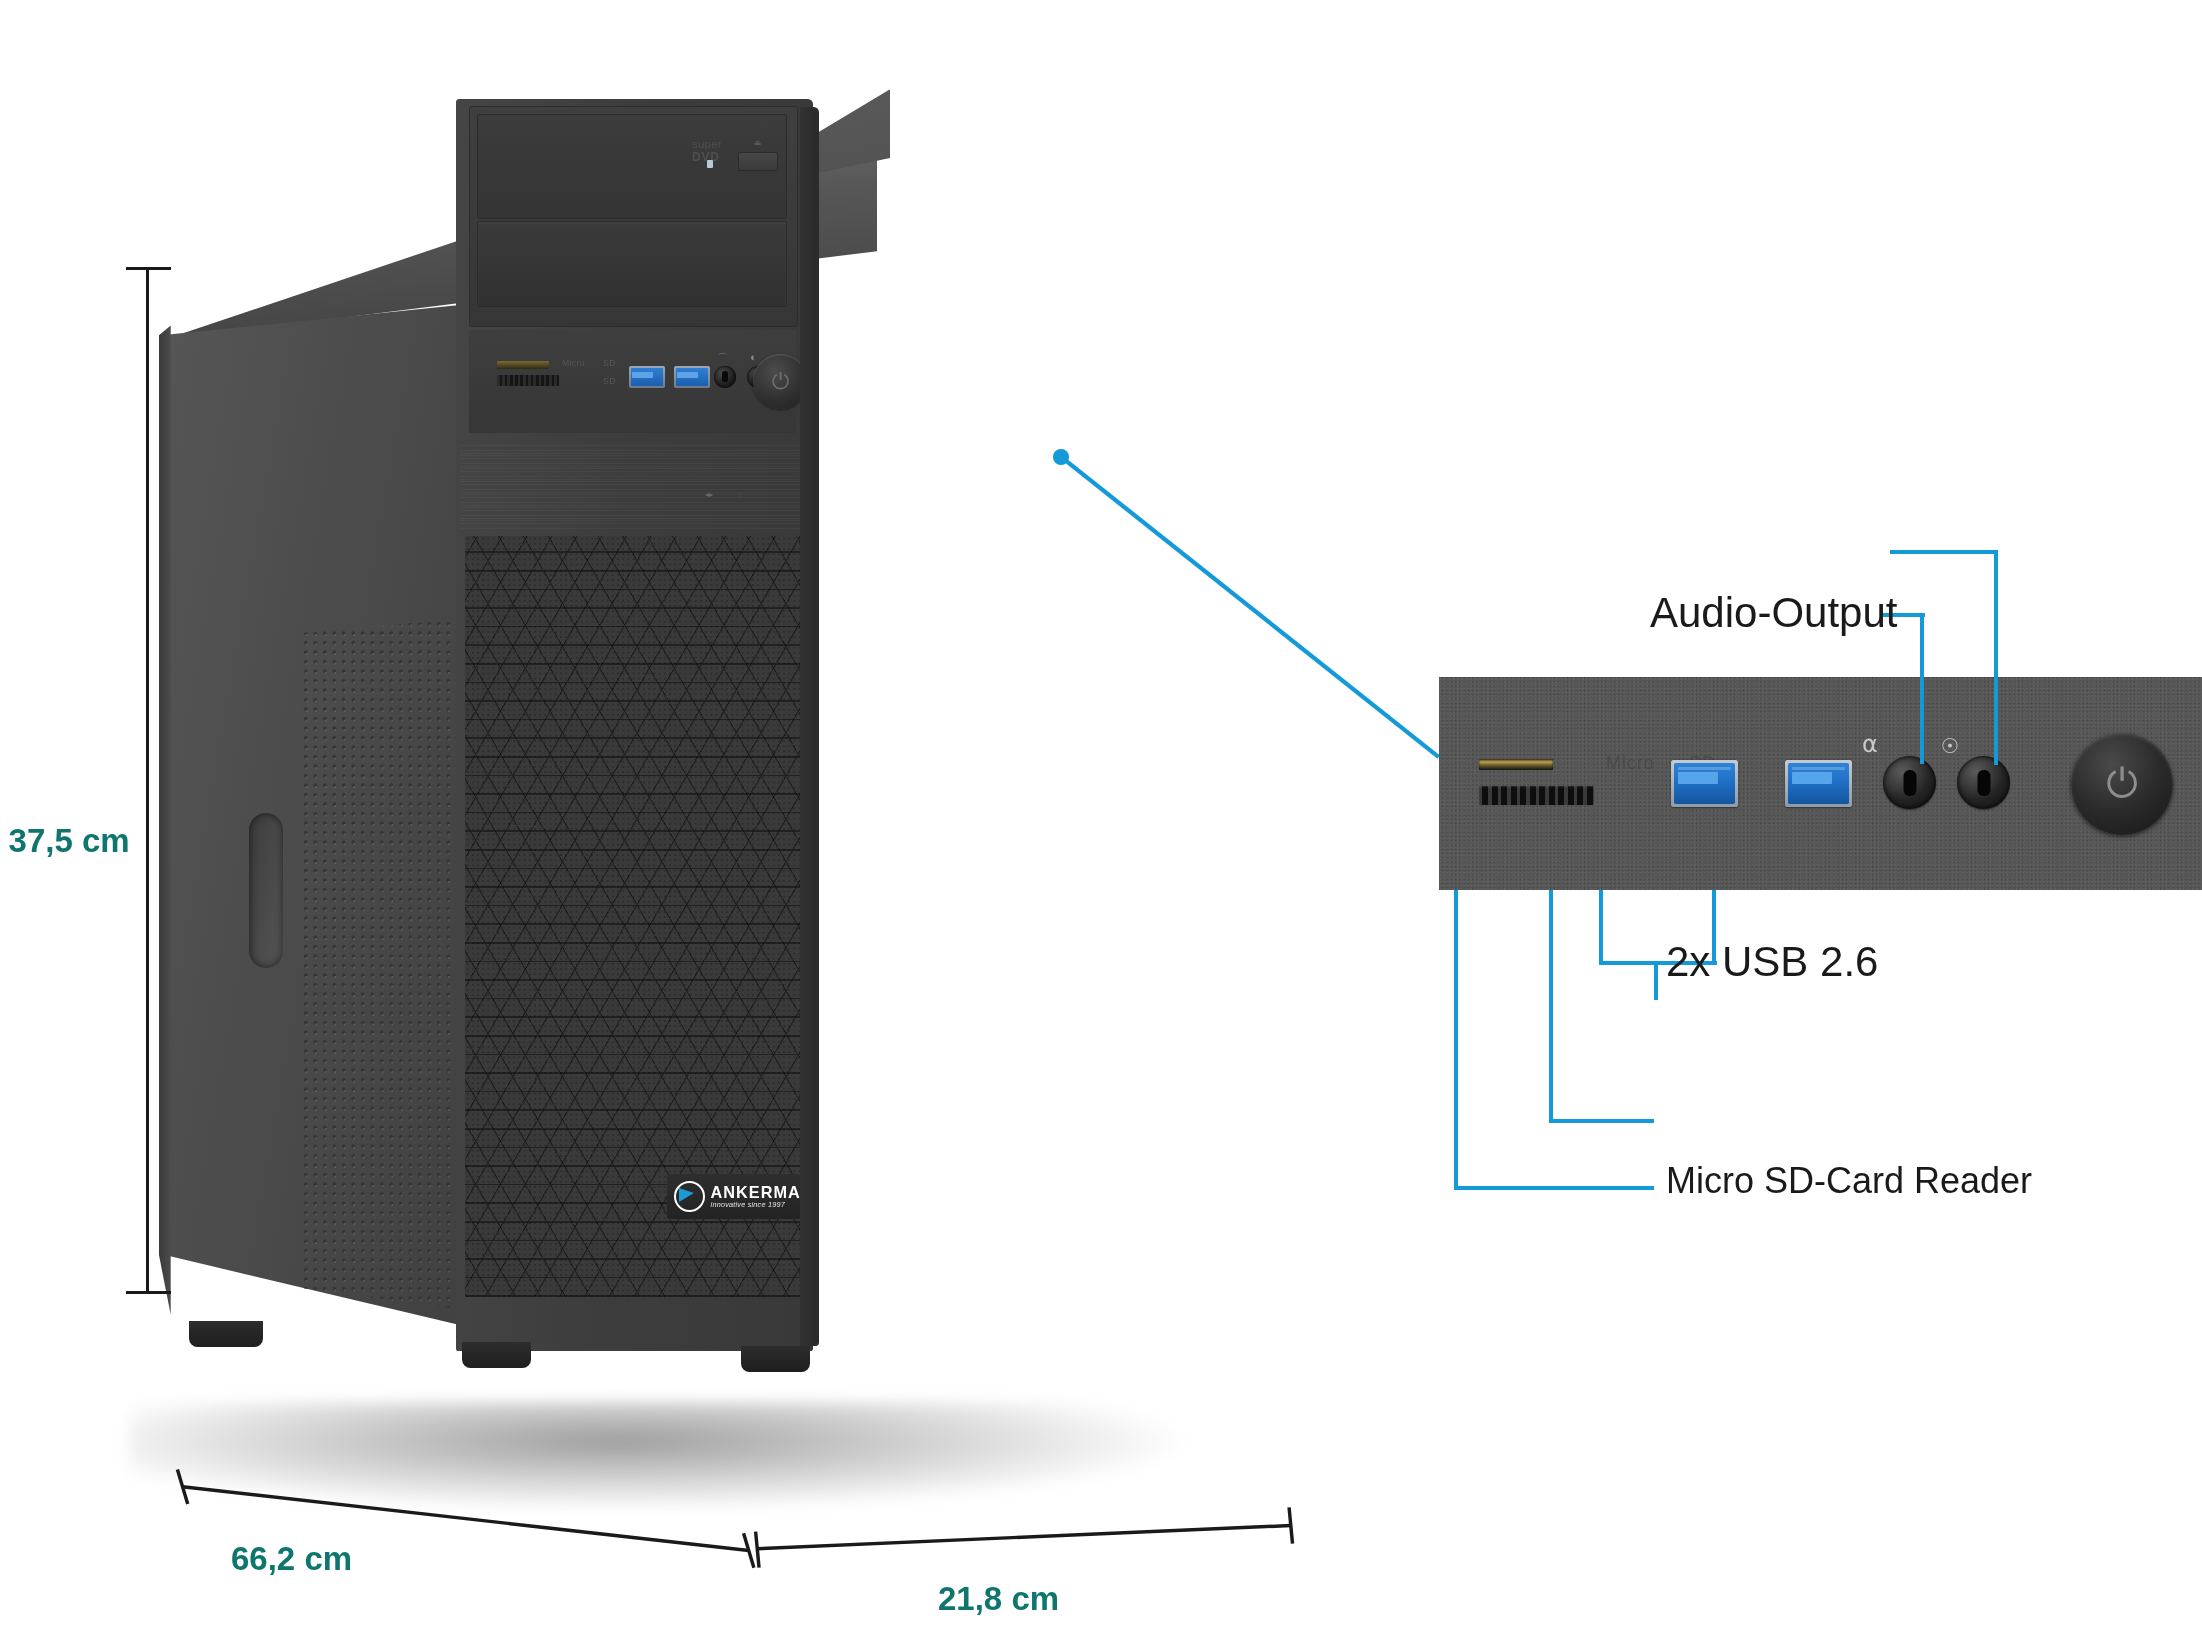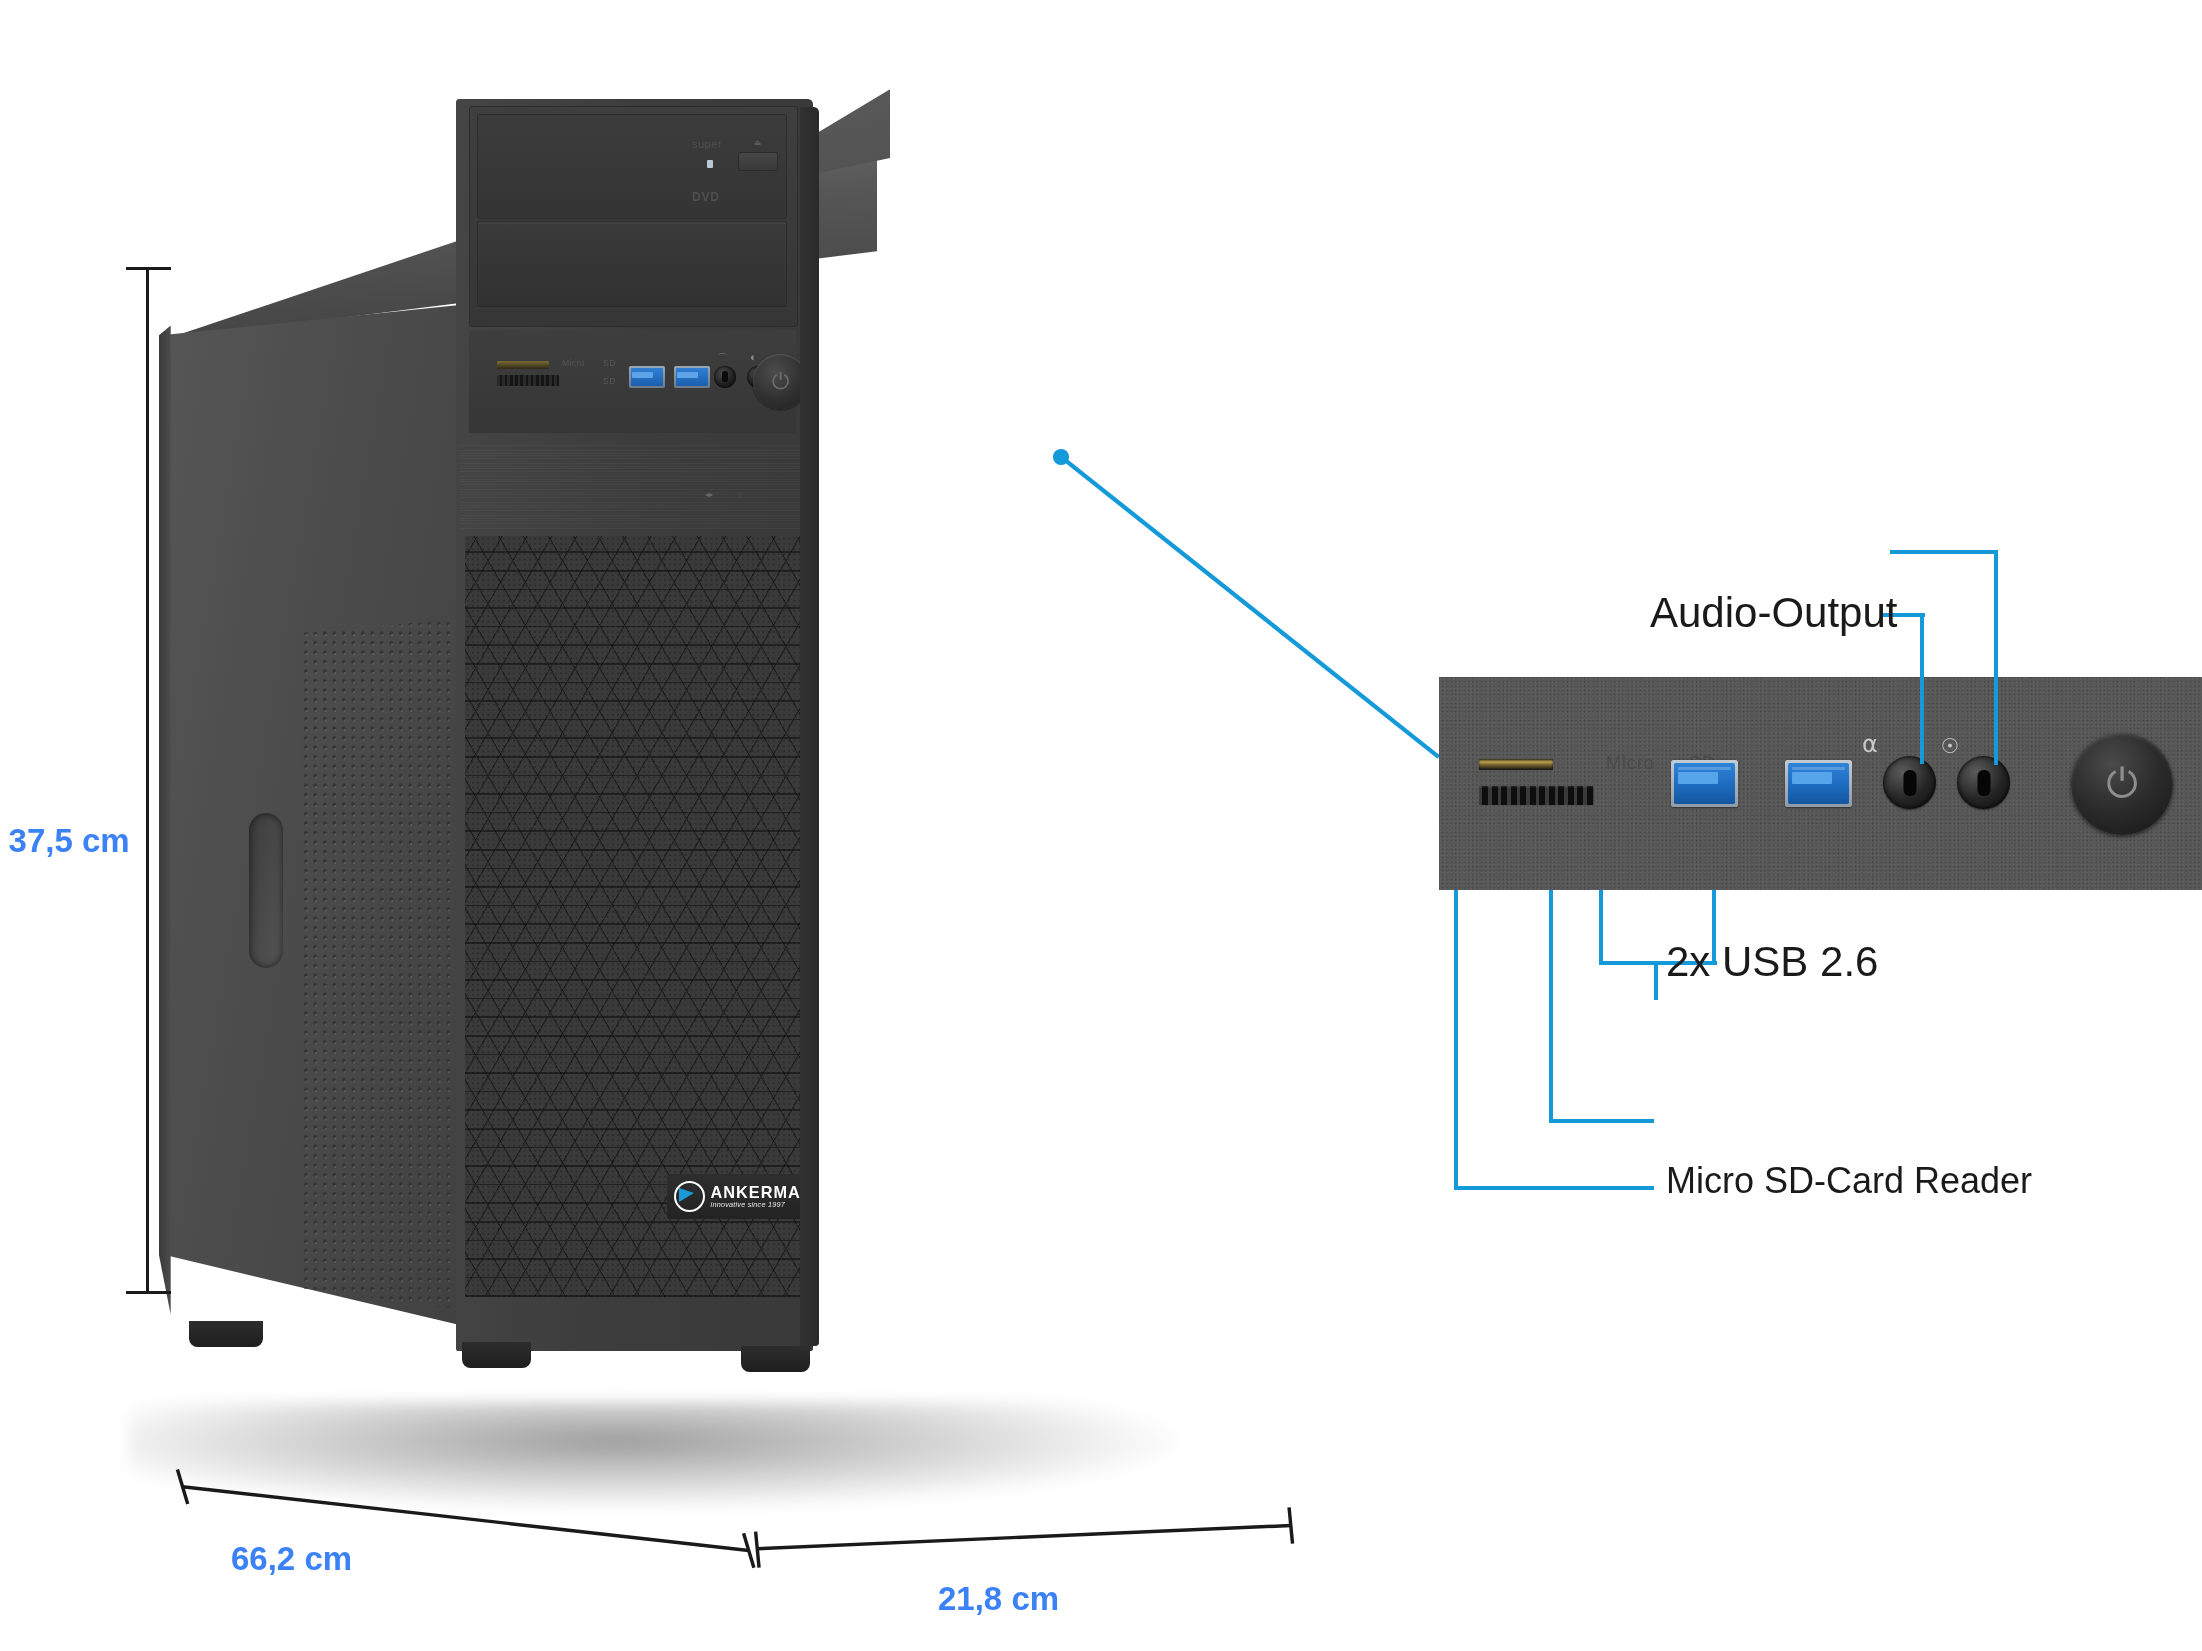--- a/index.html
+++ b/index.html
@@ -2,21 +2,21 @@
 <html style="font-size:13.8px"><head>
 <meta charset="utf-8">
 <style>
   html,body{margin:0;padding:0;background:#fff;}
   body{width:2203px;height:1652px;position:relative;overflow:hidden;
        font-family:"Liberation Sans",sans-serif;}
   .stage{position:absolute;inset:0;background:#ffffff;}
 
   
   .dimline{position:absolute;background:#1a1a1a;}
-  .dim-label{position:absolute;color:#3b82f6;font-weight:700;
+  .dim-label{position:absolute;color:#0f766e;font-weight:700;
              font-family:"Liberation Sans",sans-serif;white-space:nowrap;}
 
   
   #tower{position:absolute;left:163px;top:129px;width:1170px;height:1342px;}
 
   
   .top-face{position:absolute;left:0;top:26px;width:714px;height:185px;
      background:linear-gradient(177deg,#6b6b6b 0%,#575757 30%,#4a4a4a 70%,#404040 100%);
      clip-path:polygon(0% 100%, 77% 0%, 100% 0%, 100% 52%, 0% 100%);}
   .top-face2{position:absolute;left:284px;top:-50px;width:443px;height:172px;
@@ -52,21 +52,21 @@
 
   
   .bay{position:absolute;left:13px;top:6.9px;width:327px;height:219px;
      background:linear-gradient(180deg,#3f3f3f,#363636);
      border:1.7px solid #2c2c2c;border-radius:2.6px;}
   .dvd{position:absolute;left:6.9px;top:6.9px;width:308px;height:103px;
      background:linear-gradient(180deg,#3c3c3c,#343434);
      border:0.9px solid #2b2b2b;border-radius:1.7px;}
   .dvd-logo{position:absolute;right:64px;top:24px;color:#4f4f4f;
      font-size:11.2px;letter-spacing:0.4px;line-height:1.05;text-align:left;}
-  .dvd-logo b{display:block;font-size:12px;letter-spacing:0.9px;margin-top:40px;}
+  .dvd-logo b{display:block;font-size:12px;letter-spacing:0.9px;}
   .dvd-tray{position:absolute;left:6.9px;top:114px;width:308px;height:84px;
      background:linear-gradient(180deg,#3a3a3a,#313131);
      border:0.9px solid #2a2a2a;border-radius:1.7px;
      box-shadow:inset 0 1.7px 2.6px rgba(255,255,255,.05);}
   .dvd-led{position:absolute;left:237px;top:53px;width:6px;height:7.7px;
      background:#b9c9d6;border-radius:0.9px;}
   .dvd-eject{position:absolute;left:268px;top:45px;width:38px;height:17px;
      background:linear-gradient(180deg,#474747,#3a3a3a);
      border:0.9px solid #2b2b2b;border-radius:1.7px;}
   .dvd-ejicon{position:absolute;left:284px;top:31px;width:7.7px;height:7.7px;

